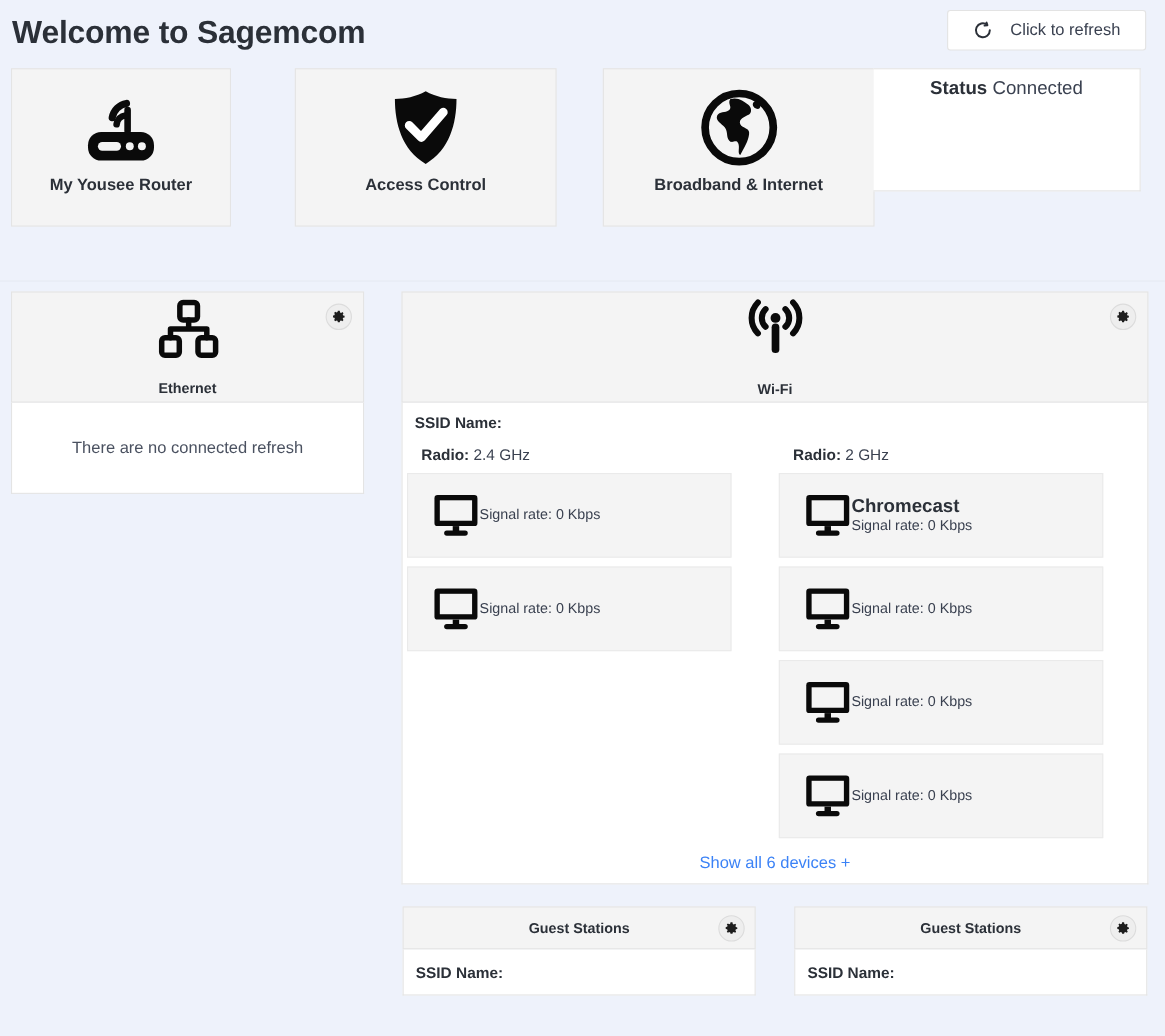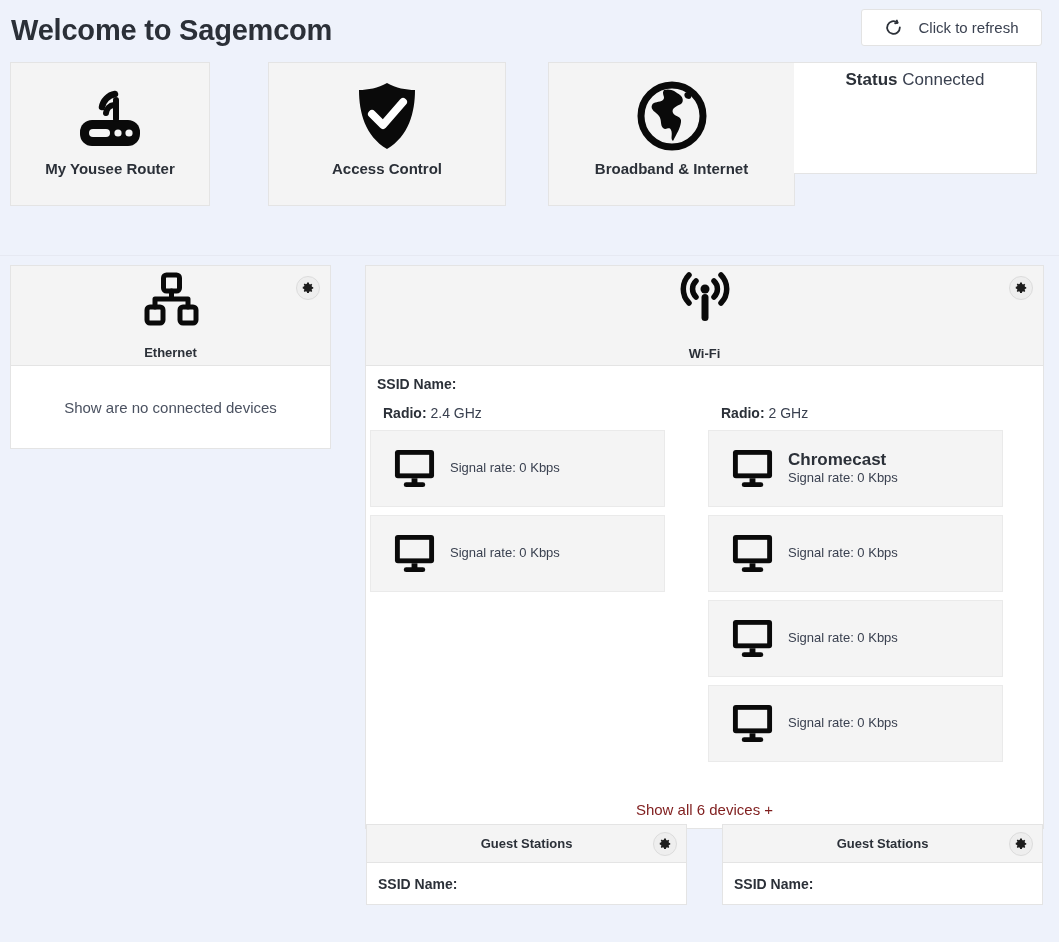--- a/index.html
+++ b/index.html
@@ -191,39 +191,37 @@
   .radio-label b { color: #2b3038; }
 
   .device-row {
     background: #f4f4f4;
     border: 1px solid #eaeaea;
     height: 77px;
     margin-bottom: 8px;
     display: flex;
     align-items: center;
     padding-left: 22px;
-    gap: 14px;
   }
   .device-row .dev-icon { width: 43px; height: 43px; flex: 0 0 43px; }
   .device-text { display: flex; flex-direction: column; justify-content: center; }
   .device-name {
     font-size: 17px;
     font-weight: bold;
     color: #2b3038;
     line-height: 1.15;
   }
   .device-rate { font-size: 13px; color: #3a4150; line-height: 1.3; }
 
   .show-all {
     text-align: center;
     font-size: 15px;
-    color: #7f1d1d;
+    color: #3b82f6;
     padding: 6px 0 10px;
     cursor: pointer;
-    margin-top: 25px;
   }
 
   
   .guest-panel { position: absolute; width: 321px; }
   #guest-left  { left: 366px; top: 559px; }
   #guest-right { left: 722px; top: 559px; }
   .guest-head {
     position: relative;
     background: #f4f4f4;
     border: 1px solid #e4e4e4;
@@ -322,21 +320,21 @@
         </svg>
       </div>
       <div class="head-label">Ethernet</div>
       <div class="gear-btn" style="right:10px; top:10px;">
         <svg viewBox="0 0 24 24" fill="#1d1d1d">
           <path d="M12 8.5a3.5 3.5 0 1 0 0 7 3.5 3.5 0 0 0 0-7zm9-0.5-2.2-.5a7 7 0 0 0-.7-1.7l1.2-1.9-1.7-1.7-1.9 1.2a7 7 0 0 0-1.7-.7L13.5 0h-3l-.5 2.2a7 7 0 0 0-1.7.7L6.4 1.7 4.7 3.4l1.2 1.9a7 7 0 0 0-.7 1.7L3 7.5v3l2.2.5a7 7 0 0 0 .7 1.7l-1.2 1.9 1.7 1.7 1.9-1.2a7 7 0 0 0 1.7.7l.5 2.2h3l.5-2.2a7 7 0 0 0 1.7-.7l1.9 1.2 1.7-1.7-1.2-1.9a7 7 0 0 0 .7-1.7l2.2-.5z" transform="translate(0,2.5)"></path>
         </svg>
       </div>
     </div>
     <div class="panel-body">
-      <div class="empty-msg">Show are no connected devices</div>
+      <div class="empty-msg">There are no connected refresh</div>
     </div>
   </div>
 
   <div id="panel-wifi">
     <div class="panel-head">
       <div class="head-icon">
         <svg width="62" height="60" viewBox="0 0 62 60" fill="none" stroke="#0a0a0a" stroke-linecap="round">
           <circle cx="31" cy="19" r="4.5" fill="#0a0a0a" stroke="none"></circle>
           <rect x="27.5" y="24" width="7" height="27" rx="3.5" fill="#0a0a0a" stroke="none"></rect>
           <path d="M22 27a11 11 0 0 1 0-16" stroke-width="5.5"></path>

